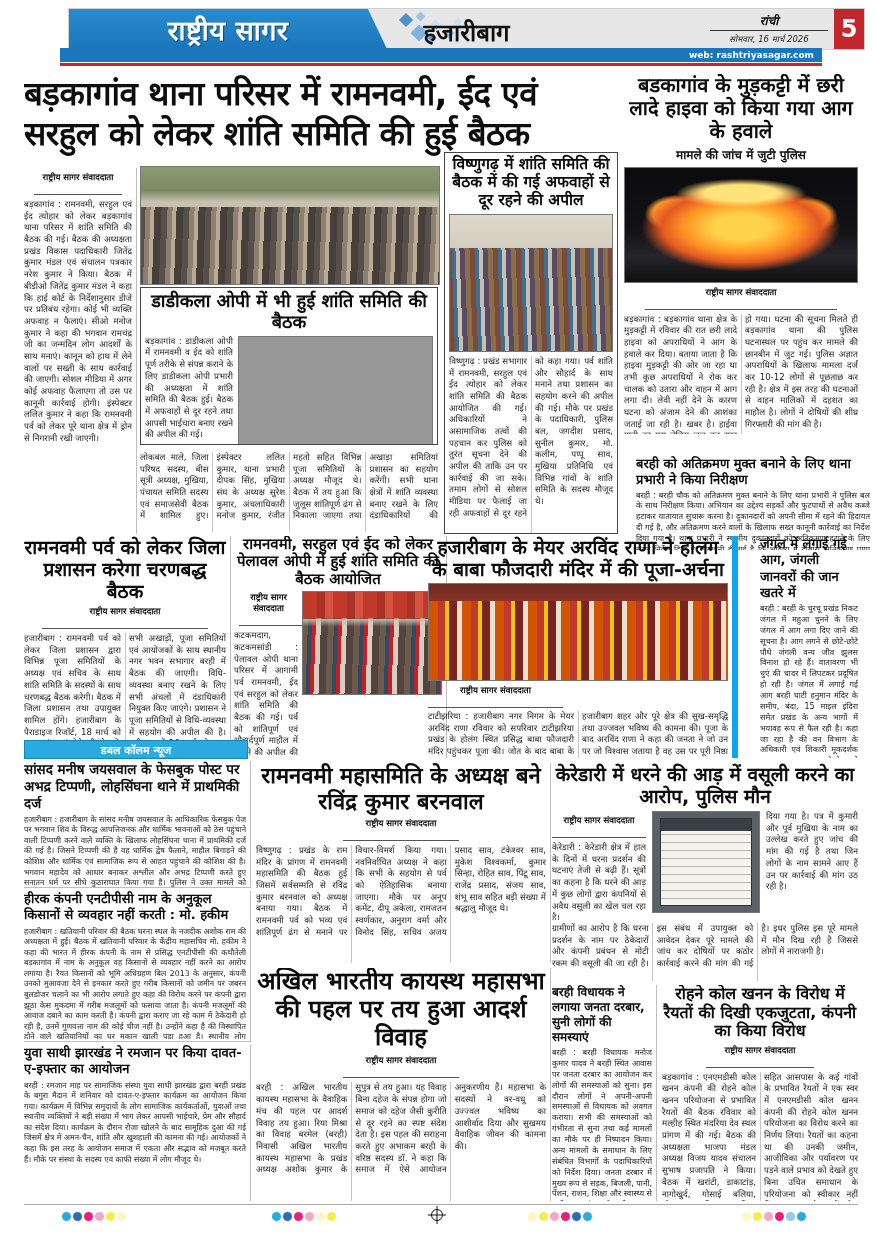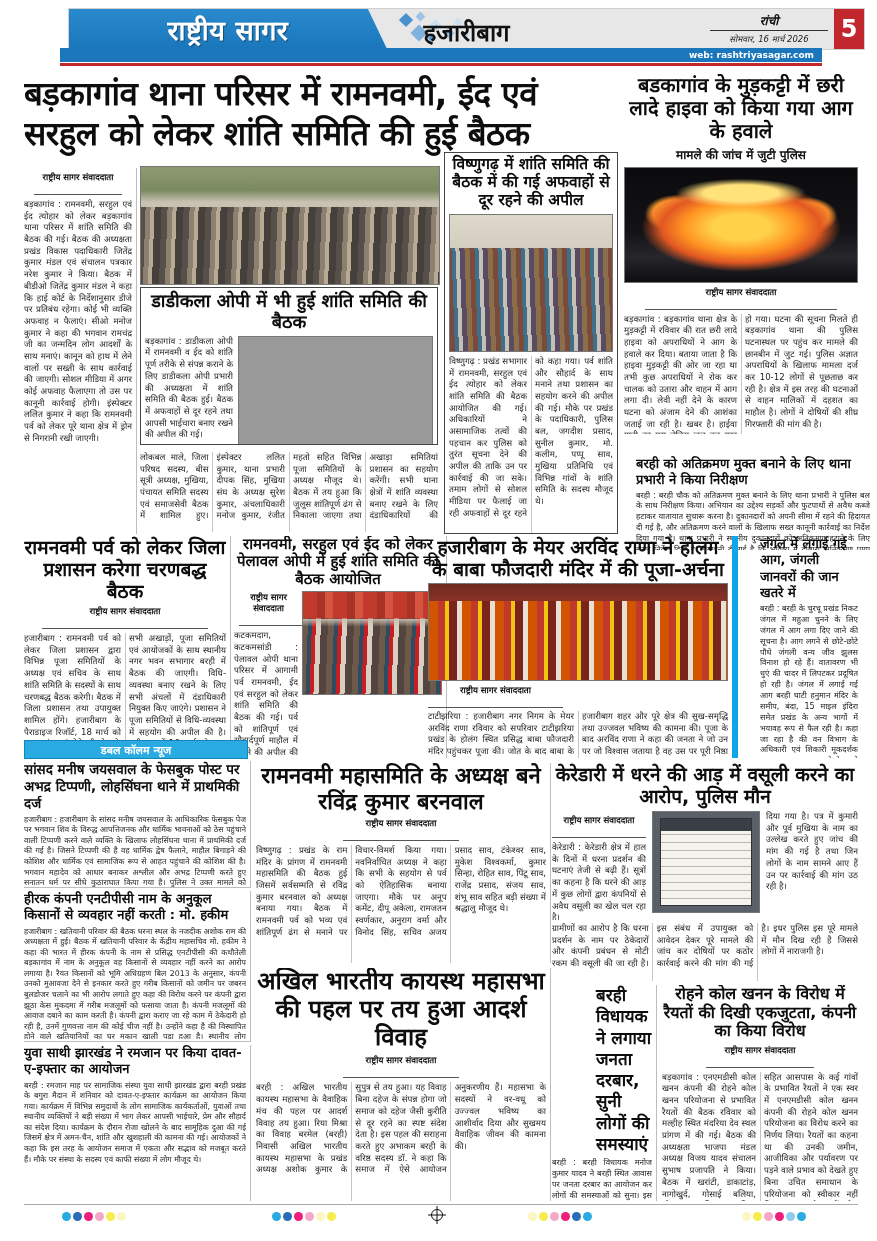--- a/index.html
+++ b/index.html
@@ -223,21 +223,21 @@
     </div>
     <div class="photo ph-doc" style="width:106px;height:100px;">
       <div class="paper"></div>
     </div>
     <div class="body-text" style="flex:1;height:100px;overflow:hidden;">दिया गया है। पत्र में कुमारी और पूर्व मुखिया के नाम का उल्लेख करते हुए जांच की मांग की गई है तथा जिन लोगों के नाम सामने आए हैं उन पर कार्रवाई की मांग उठ रही है।</div>
   </div>
   <div class="body-text cols-3" style="height:72px;margin-top:8px;">ग्रामीणों का आरोप है कि धरना प्रदर्शन के नाम पर ठेकेदारों और कंपनी प्रबंधन से मोटी रकम की वसूली की जा रही है। इस संबंध में उपायुक्त को आवेदन देकर पूरे मामले की जांच कर दोषियों पर कठोर कार्रवाई करने की मांग की गई है। इधर पुलिस इस पूरे मामले में मौन दिख रही है जिससे लोगों में नाराजगी है।</div>
 </div>
 
 <div class="abs article" style="left:552px;top:985px;width:100px;height:216px;border-right:1px solid #bdbdbd;padding-right:4px;">
-  <div class="hl hl-sm hl-left" style="font-size:17px;margin-left:44px;">बरही विधायक ने लगाया जनता दरबार, सुनी लोगों की समस्याएं</div>
+  <div class="hl hl-sm hl-left" style="font-size:12px;">बरही विधायक ने लगाया जनता दरबार, सुनी लोगों की समस्याएं</div>
   <div class="body-text" style="margin-top:3px;height:158px;overflow:hidden;font-size:8px;">बरही : बरही विधायक मनोज कुमार यादव ने बरही स्थित आवास पर जनता दरबार का आयोजन कर लोगों की समस्याओं को सुना। इस दौरान लोगों ने अपनी-अपनी समस्याओं से विधायक को अवगत कराया। सभी की समस्याओं को गंभीरता से सुना तथा कई मामलों का मौके पर ही निष्पादन किया। अन्य मामलों के समाधान के लिए संबंधित विभागों के पदाधिकारियों को निर्देश दिया। जनता दरबार में मुख्य रूप से सड़क, बिजली, पानी, पेंशन, राशन, शिक्षा और स्वास्थ्य से जुड़ी समस्याएं सामने आईं।</div>
 </div>
 
 <div class="abs article" style="left:662px;top:985px;width:196px;height:216px;">
   <div class="hl hl-18" style="font-size:16px;">रोहने कोल खनन के विरोध में रैयतों की दिखी एकजुटता, कंपनी का किया विरोध</div>
   <div class="byline" style="width:55%;">राष्ट्रीय सागर संवाददाता</div>
   <div class="body-text cols-2" style="height:152px;">बड़कागांव : एनएमडीसी कोल खनन कंपनी की रोहने कोल खनन परियोजना से प्रभावित रैयतों की बैठक रविवार को मल्हीह स्थित मंदरिया देव स्थल प्रांगण में की गई। बैठक की अध्यक्षता भाजपा मंडल अध्यक्ष विजय यादव संचालन सुभाष प्रजापति ने किया। बैठक में खरांटी, डाकाटांड़, नागोखुर्द, गोसाई बलिया, चोपदार बलिया, इंदिरा, पसेरिया, बरवानिया, चिरखां सहित आसपास के कई गांवों के प्रभावित रैयतों ने एक स्वर में एनएमडीसी कोल खनन कंपनी की रोहने कोल खनन परियोजना का विरोध करने का निर्णय लिया। रैयतों का कहना था की उनकी जमीन, आजीविका और पर्यावरण पर पड़ने वाले प्रभाव को देखते हुए बिना उचित समाधान के परियोजना को स्वीकार नहीं किया जाएगा। बैठक में सुरेश प्रजापति, खिरोधर प्रजापति, वासुदेव यादव, संजय कुमार वर्मा, संजय कुमार यादव, सुषमा रजक, बादल कुमार रविदास, रोहन साव, नारायण गोप, महेश कुमार साव, दशानंद प्रजापति, लालदेव साव, रामजाने, अनिल यादव, पिंटू प्रजापति, सूरज प्रजापति, राहुल कुमार सहित बड़ी संख्या में लोग मौजूद थे।</div>
 </div>
 
 <div class="abs gray-rule" style="left:24px;top:1204px;width:834px;height:1px;"></div>

